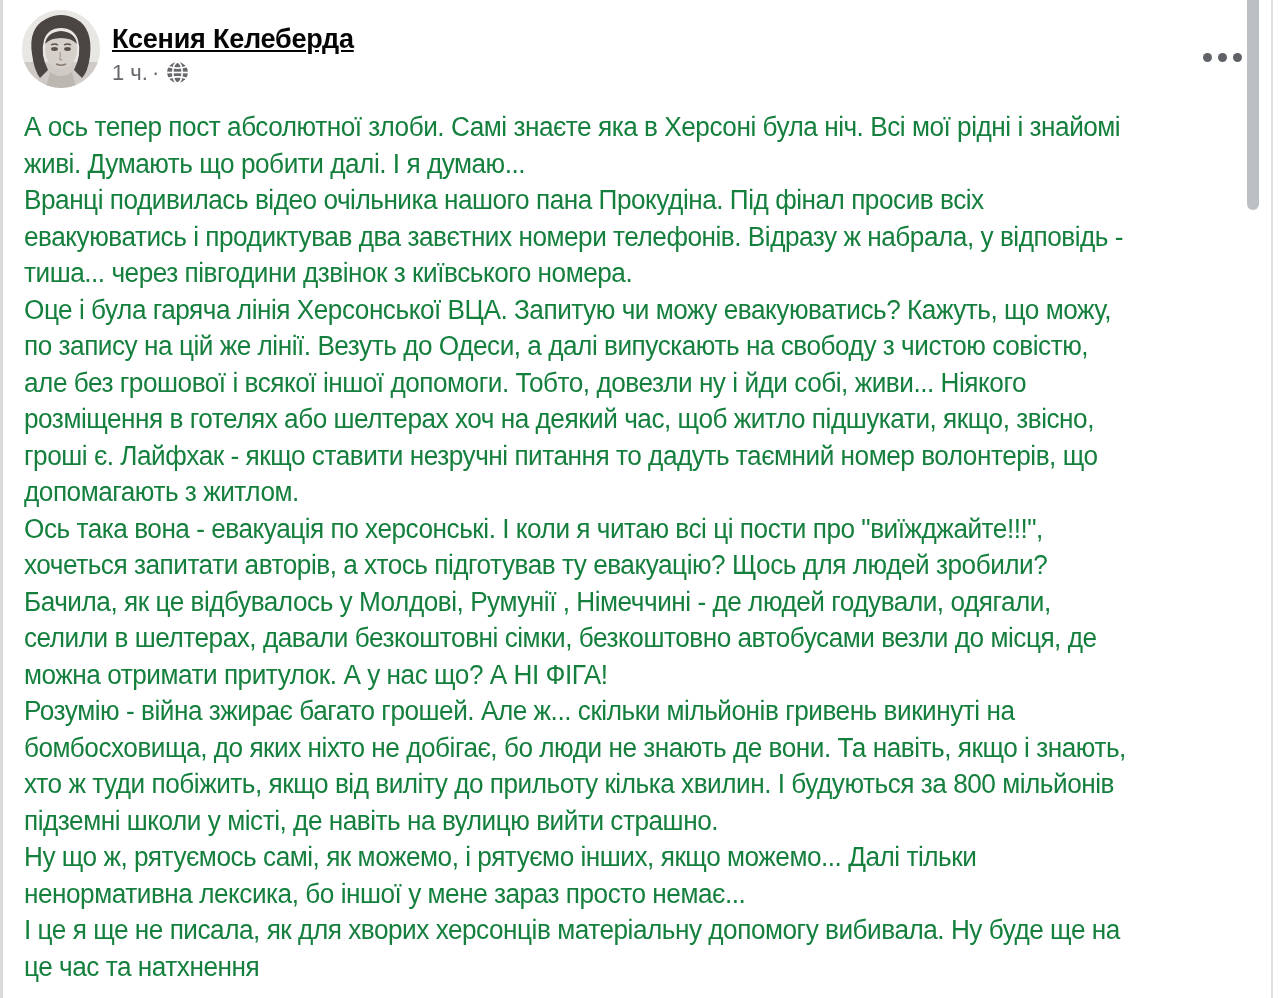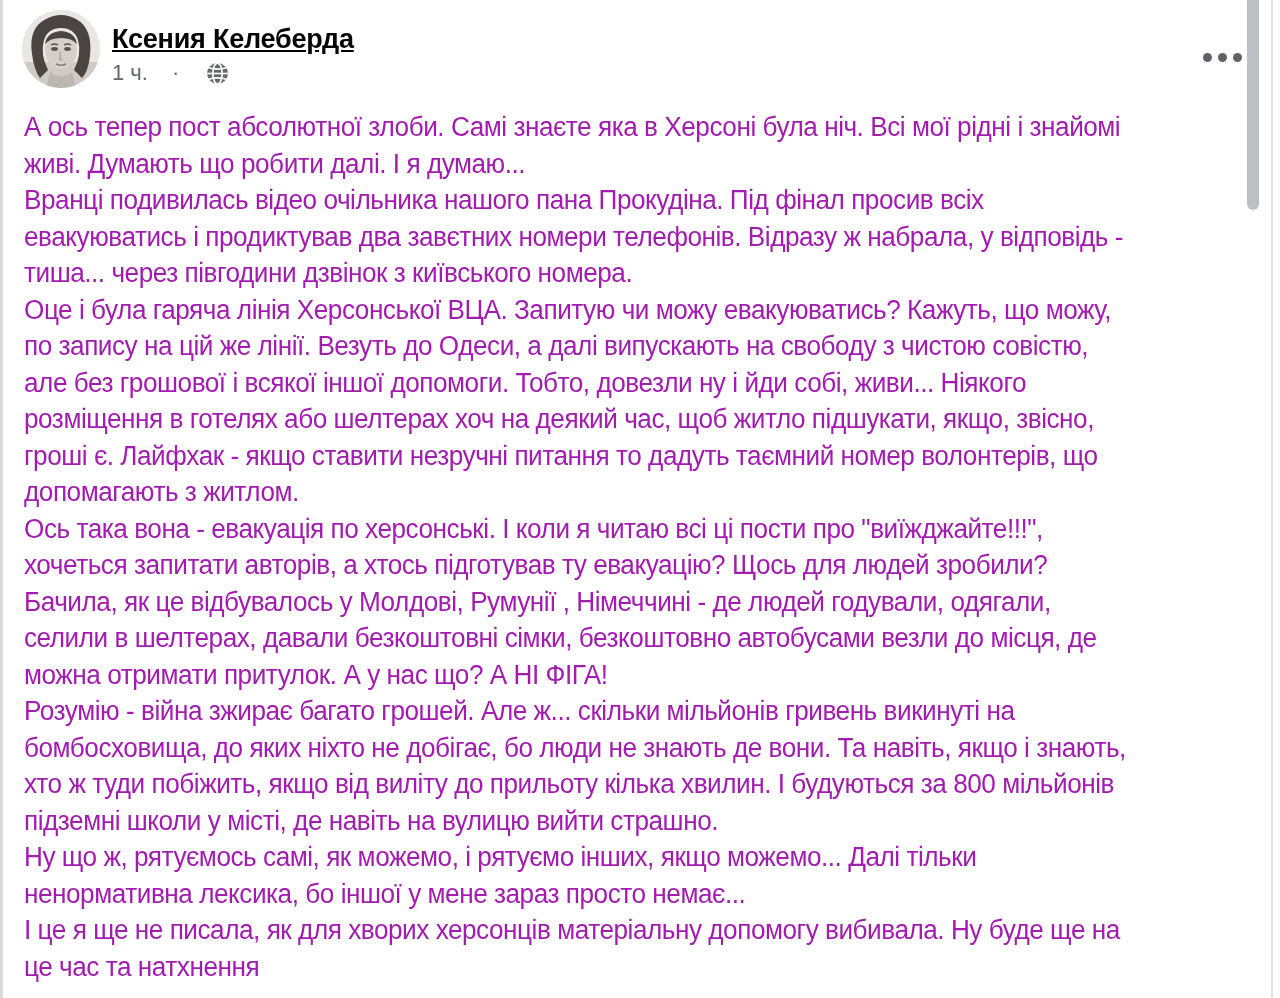--- a/index.html
+++ b/index.html
@@ -28,35 +28,35 @@
   }
   .avatar svg { display: block; }
   .author {
     position: absolute; left: 112px; top: 24px;
     font-size: 27px; font-weight: bold; color: #050505;
     letter-spacing: -0.2px;
     text-decoration: underline;
   }
   .meta {
     position: absolute; left: 112px; top: 60px;
-    display: flex; align-items: center; gap: 24px;
+    display: flex; align-items: flex-start; gap: 4px;
     font-size: 22px; color: #65676b;
   }
   .meta .globe { width: 25px; height: 25px; margin-left: 2px; }
   .dots {
     position: absolute; left: 1199px; top: 49px;
     display: flex; gap: 6px; cursor: pointer; padding: 4px;
   }
   .dots i {
     width: 9px; height: 9px; border-radius: 50%;
     background: #5f6368; display: block;
   }
   .post-body {
     position: absolute; left: 24px; top: 109px; width: 1248px;
-    color: #a21caf;
+    color: #15803d;
   }
   .line {
     height: 36.5px; line-height: 36.5px;
     font-size: 27px; letter-spacing: -0.5px;
     white-space: nowrap;
     transform: scaleX(0.97); transform-origin: 0 50%;
   }
 </style>
 </head>
 <body>

